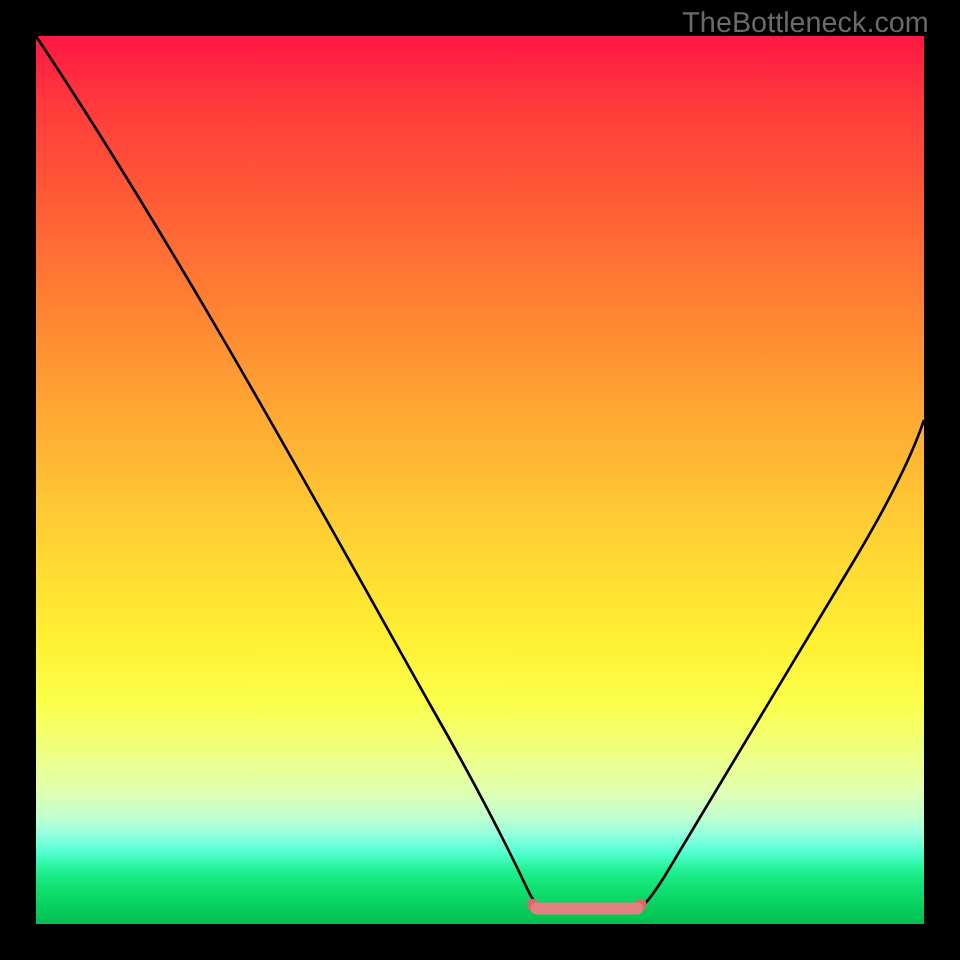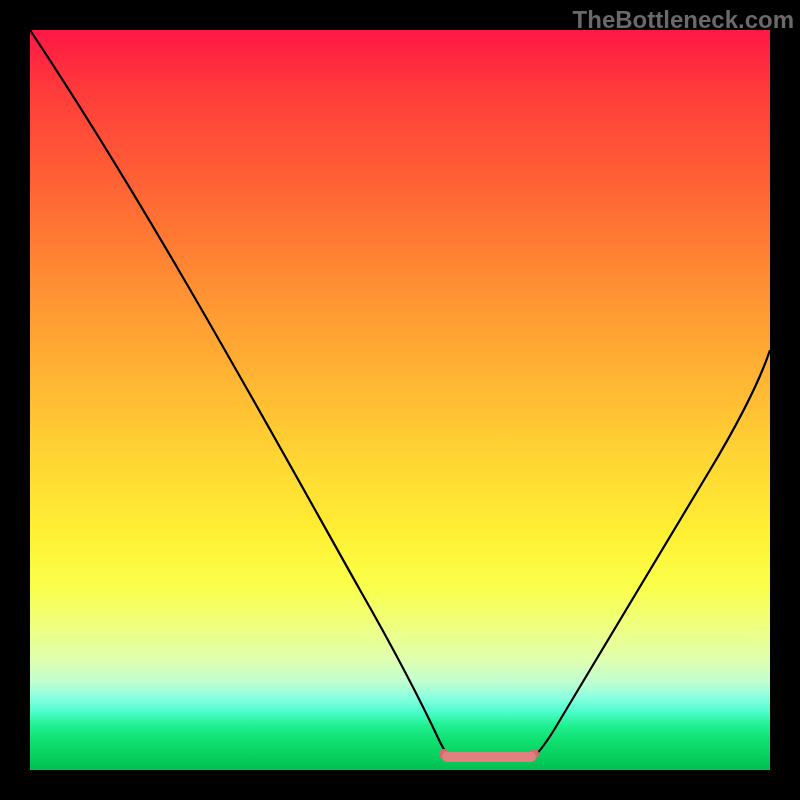--- a/index.html
+++ b/index.html
@@ -6,23 +6,23 @@
   body {
     width: 800px;
     height: 800px;
     background: #000;
     position: relative;
     font-family: Arial, sans-serif;
   }
   .watermark {
     position: absolute;
     top: 6px;
-    right: 6px;
+    right: 26px;
     font-size: 24px;
-    font-weight: bold;
+    font-weight: normal;
     color: #6a6a6a;
     z-index: 10;
   }
   .plot-frame {
     position: absolute;
     left: 30px;
     top: 30px;
     width: 740px;
     height: 740px;
     background: #000;

